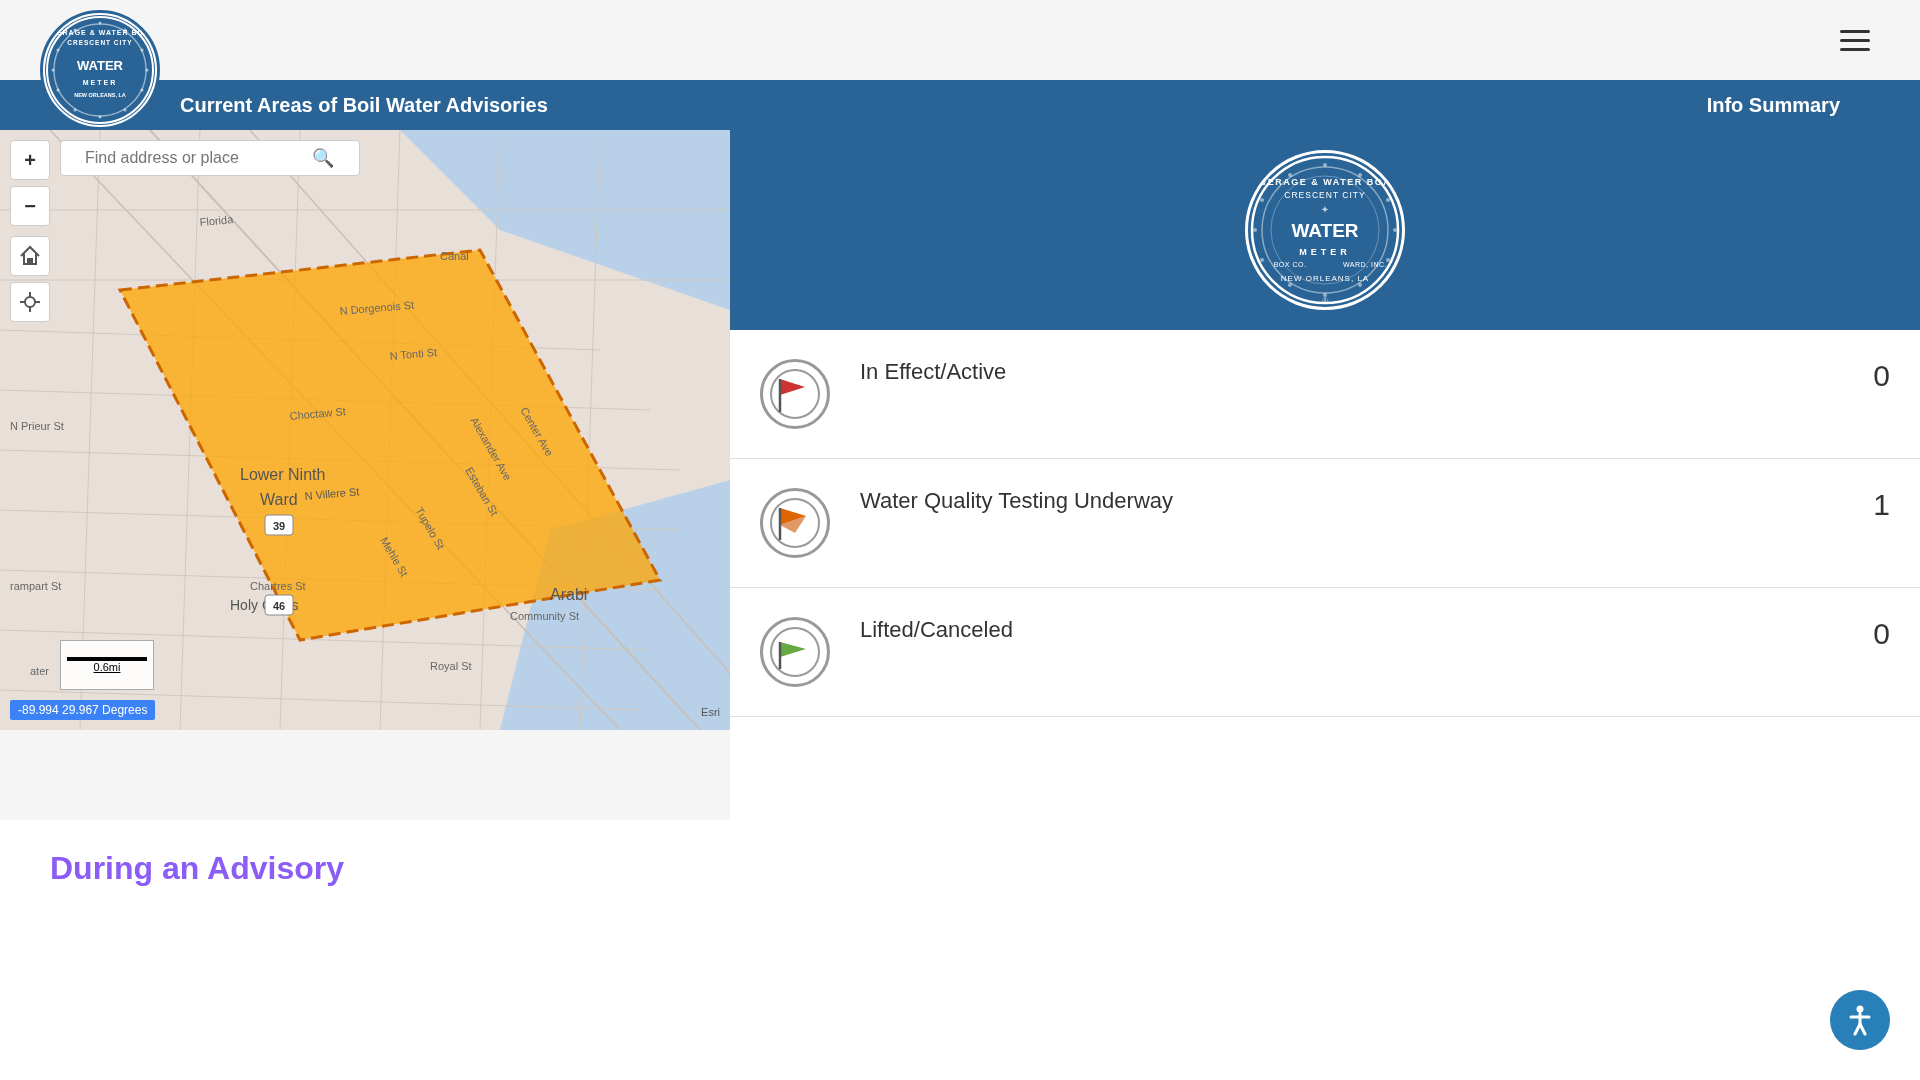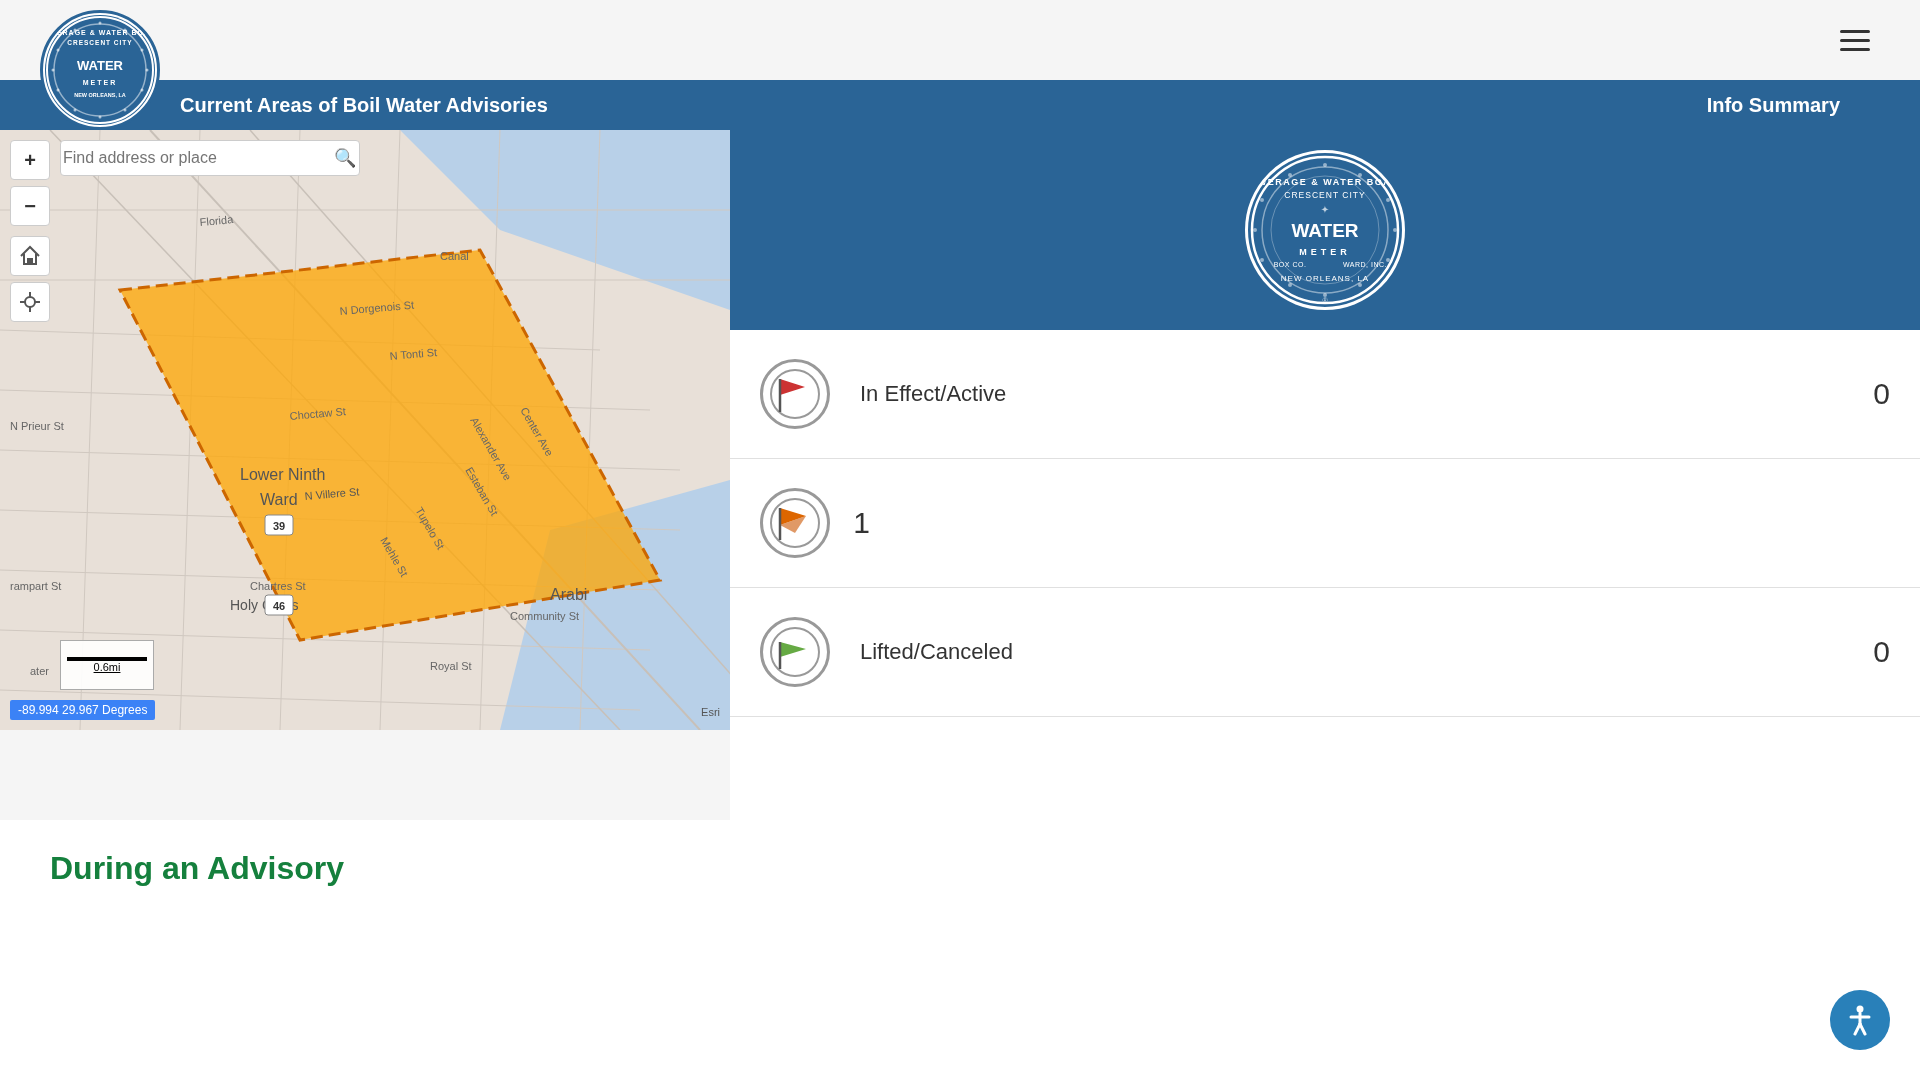--- a/index.html
+++ b/index.html
@@ -147,21 +147,21 @@
       left: 60px;
       right: 10px;
       z-index: 10;
     }
     .search-input-wrap {
       display: flex;
       align-items: center;
       background: white;
       border: 1px solid #ccc;
       border-radius: 4px;
-      padding: 6px 2px;
+      padding: 6px 24px;
       width: 300px;
     }
     .search-input {
       border: none;
       outline: none;
       flex: 1;
       font-size: 16px;
       color: #666;
       background: transparent;
     }
@@ -241,21 +241,21 @@
       justify-content: center;
       overflow: hidden;
     }
 
     
     .status-rows {
       flex: 1;
     }
     .status-row {
       display: flex;
-      align-items: center;
+      align-items: flex-start;
       padding: 29px 30px;
       border-bottom: 1px solid #e0e0e0;
       min-height: 95px;
     }
     .status-icon-wrap {
       width: 70px;
       height: 70px;
       border-radius: 50%;
       border: 3px solid #999;
       background: white;
@@ -285,21 +285,21 @@
       bottom: 0;
       left: 0;
       right: 0;
       height: 260px;
       background: white;
       padding: 30px 50px;
     }
     .advisory-title {
       font-size: 32px;
       font-weight: bold;
-      color: #15803d;
+      color: #8b5cf6;
       margin-bottom: 15px;
     }
     .advisory-text {
       font-size: 17px;
       color: #444;
       line-height: 1.6;
     }
 
     
     .accessibility-btn {
@@ -523,20 +523,21 @@
         <div class="status-icon-wrap">
           <svg width="50" height="50" viewBox="0 0 50 50">
             <circle cx="25" cy="25" r="24" fill="white" stroke="#999" stroke-width="2"></circle>
 
             <polygon points="10,38 10,10 36,18 10,27" fill="#dd6600"></polygon>
 
             <polygon points="10,27 36,18 25,35" fill="#cc5500" opacity="0.6"></polygon>
             <line x1="10" y1="10" x2="10" y2="42" stroke="#555" stroke-width="2.5"></line>
           </svg>
         </div>
+        <span class="status-label">Water Quality Testing Underway</span>
         <span class="status-count">1</span>
       </div>
 
       <div class="status-row">
         <div class="status-icon-wrap">
           <svg width="50" height="50" viewBox="0 0 50 50">
             <circle cx="25" cy="25" r="24" fill="white" stroke="#999" stroke-width="2"></circle>
 
             <polygon points="10,38 10,15 36,22 10,30" fill="#66aa44"></polygon>
             <line x1="10" y1="15" x2="10" y2="42" stroke="#555" stroke-width="2.5"></line>

